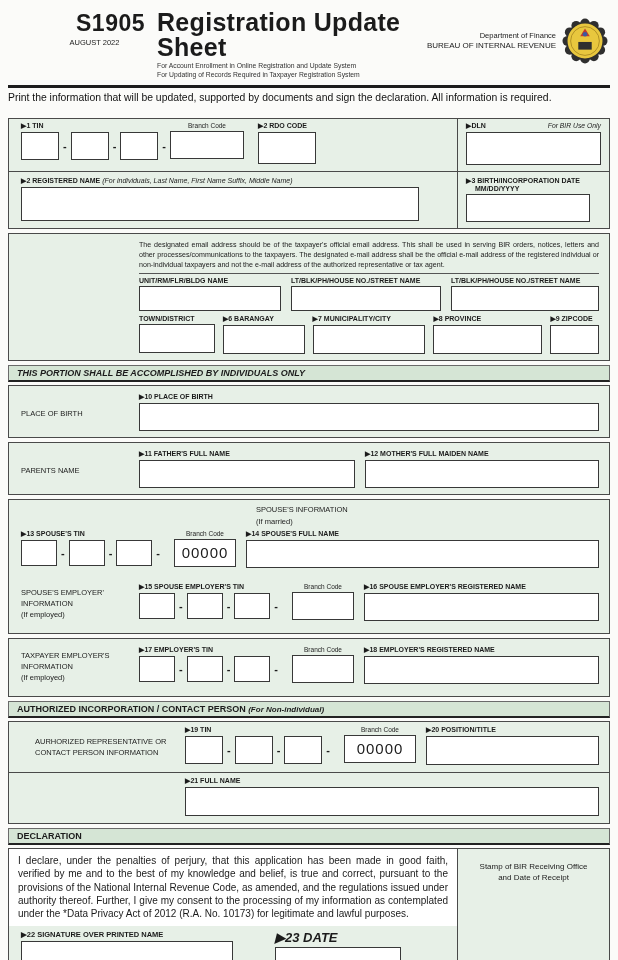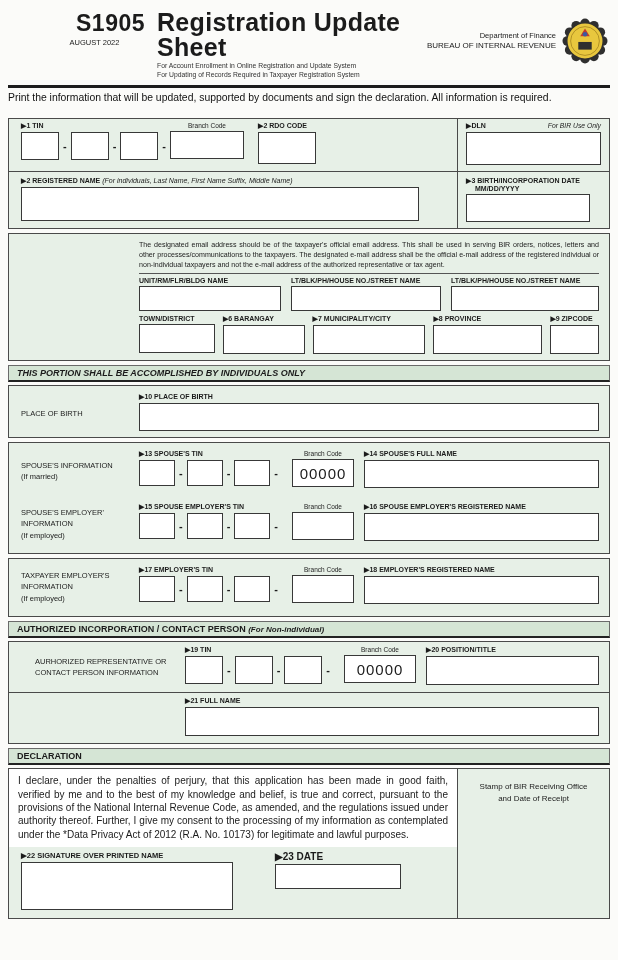--- a/index.html
+++ b/index.html
@@ -253,23 +253,36 @@
   <div class="band it">THIS PORTION SHALL BE ACCOMPLISHED BY INDIVIDUALS ONLY</div>
 
   <div class="grp grpPad">
     <div class="g-cap">PLACE OF BIRTH</div>
     <div class="g-main">
       <span class="fl">▶10 PLACE OF BIRTH</span>
       <div class="box pobbox"></div>
     </div>
   </div>
 
+  <div class="grp grpPad">
+    <div class="g-cap">PARENTS NAME</div>
+    <div class="g-main row">
+      <div>
+        <span class="fl">▶11  FATHER'S FULL NAME</span>
+        <div class="box fatherbox"></div>
+      </div>
+      <div class="mother-fld">
+        <span class="fl">▶12 MOTHER'S FULL MAIDEN NAME</span>
+        <div class="box motherbox"></div>
+      </div>
+    </div>
+  </div>
 
   <div class="grp">
-    <div class="grpPad" style="padding-bottom:2px;">
+    <div class="grpPad" style="padding-bottom:2px;flex-direction:column;">
       <div class="g-cap">
         <span>SPOUSE'S INFORMATION</span><br>
         <span class="itl">(If married)</span>
       </div>
       <div class="g-main">
         <div class="tinrow">
           <div>
             <span class="fl">▶13 SPOUSE'S TIN</span>
             <div class="tin-line">
               <div class="box stb"></div>
@@ -403,21 +416,21 @@
     <div class="declleft">
       <div class="declbox">I declare, under the penalties of perjury, that this application has been made in good faith, verified by me and to the best of my knowledge and belief, is true and correct, pursuant to the provisions of the National Internal Revenue Code, as amended, and the regulations issued under authority thereof. Further, I give my consent to the processing of my information as contemplated under the *Data Privacy Act of 2012 (R.A. No. 10173) for legitimate and lawful purposes.</div>
       <div class="sigrow">
         <div>
           <span class="fl" style="font-size:7.5px;">▶22 SIGNATURE OVER PRINTED NAME</span>
           <div class="box sigbox">
             
           </div>
         </div>
         <div class="date-fld">
-          <span class="fl" style="font-size:10px;">▶23 DATE</span>
+          <span class="fl" style="font-size:13px;font-style:italic;">▶23 DATE</span>
           <div class="box datebox"></div>
         </div>
       </div>
     </div>
     <div class="stampcell">Stamp of BIR Receiving Office and Date of Receipt</div>
   </div>
 
 </div>
 
 </body></html>

